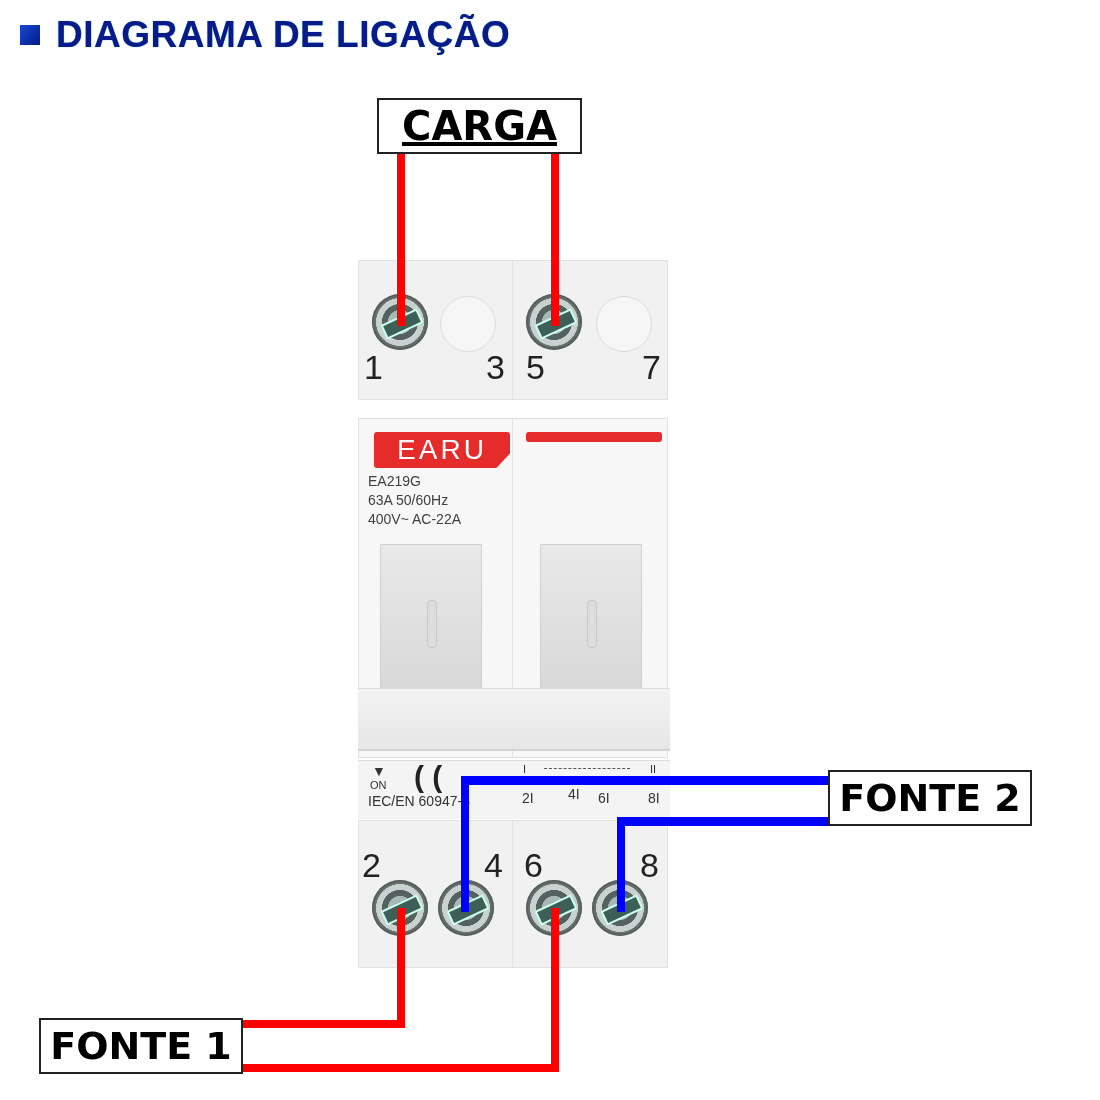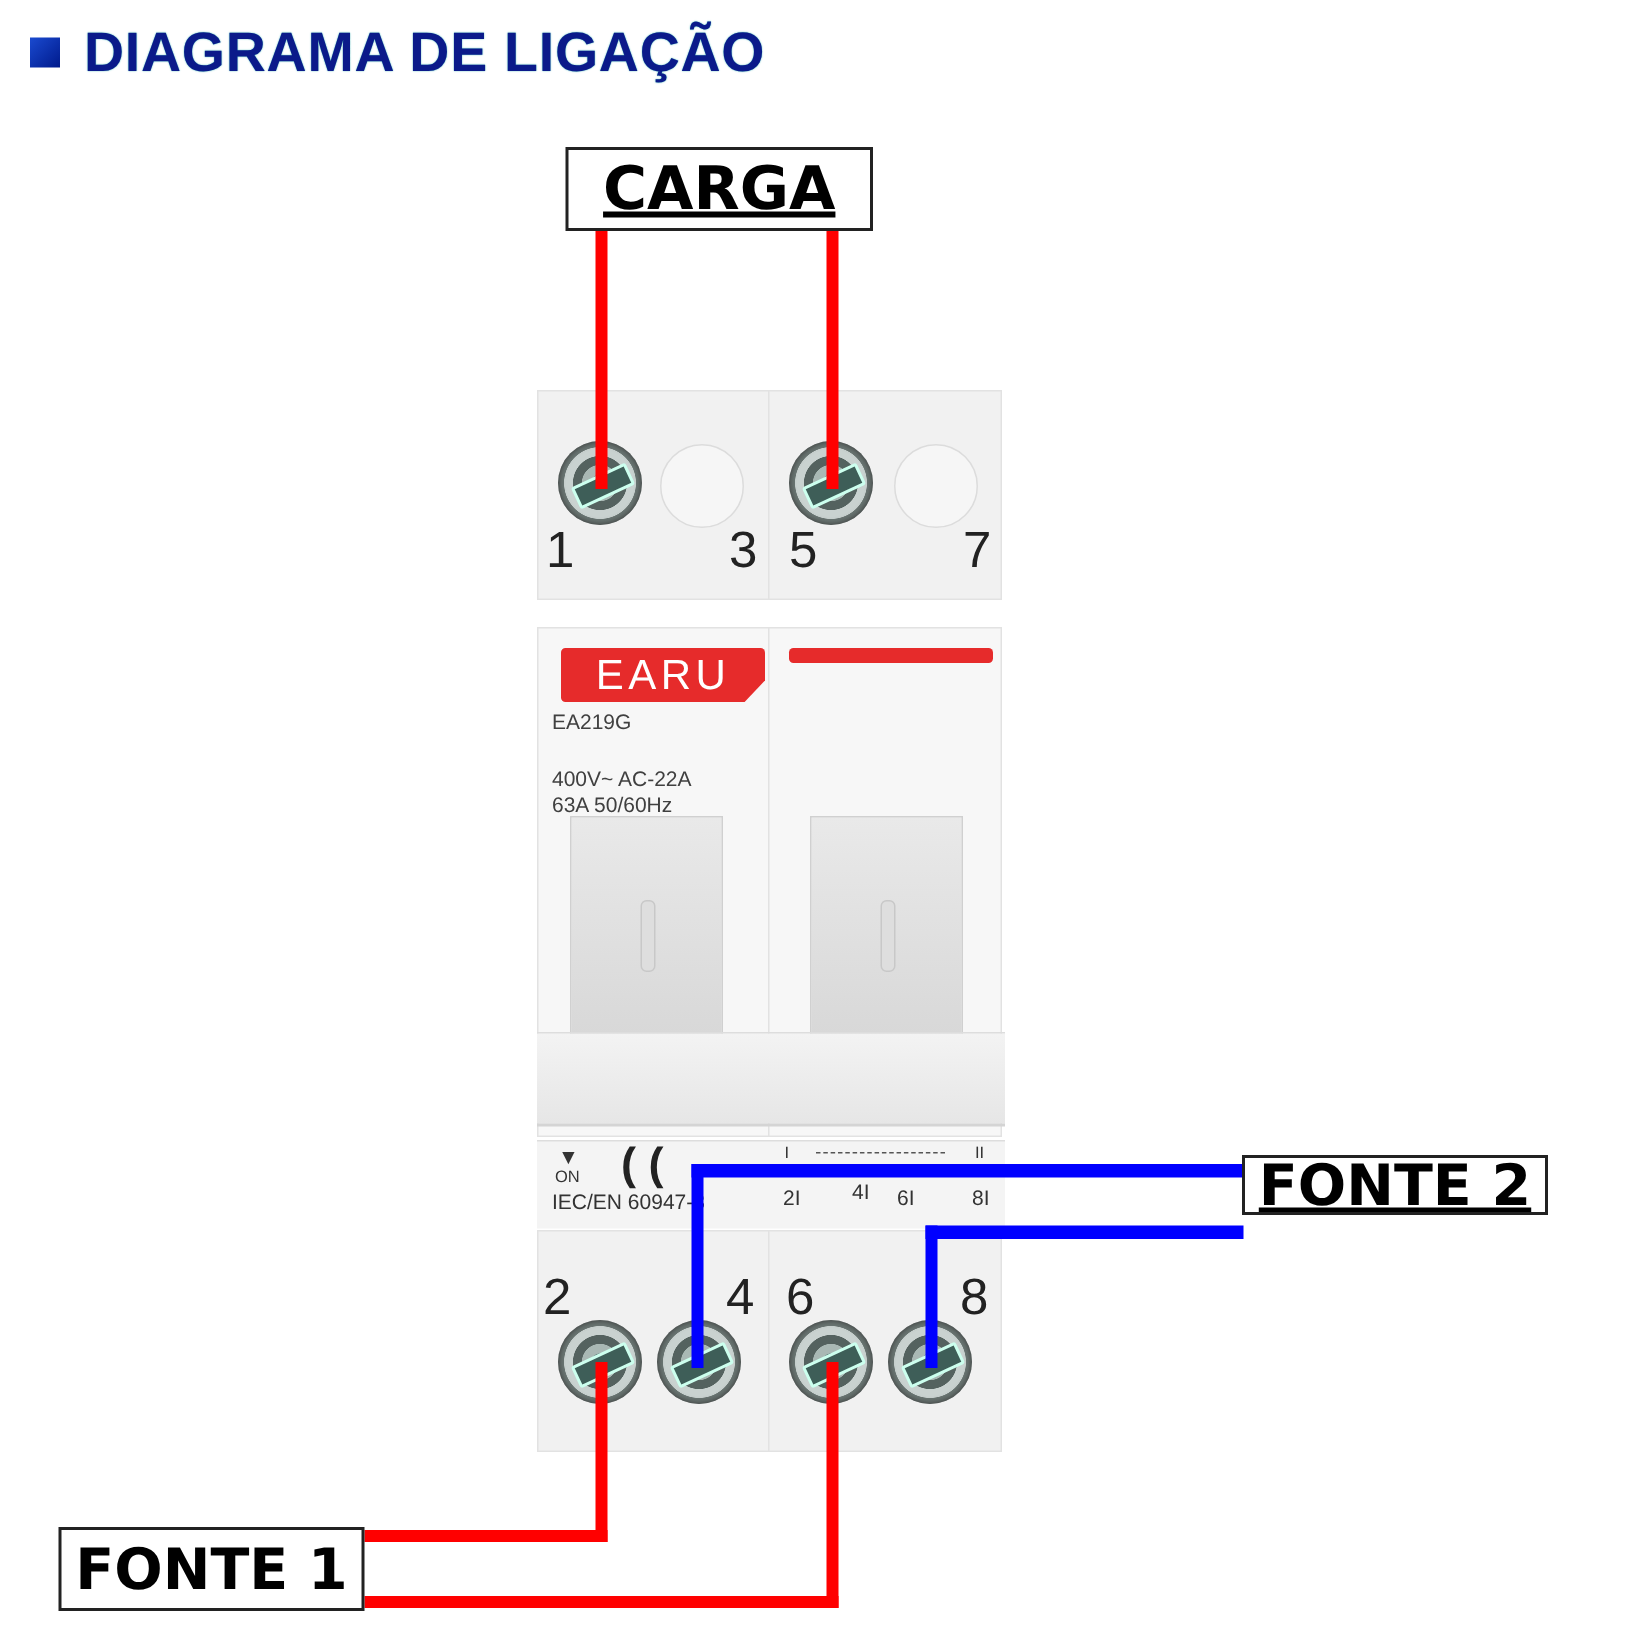--- a/index.html
+++ b/index.html
@@ -44,21 +44,21 @@
   <div class="num" style="left:6px;top:88px;">1</div>
   <div class="num" style="left:128px;top:88px;">3</div>
   <div class="num" style="left:168px;top:88px;">5</div>
   <div class="num" style="left:284px;top:88px;">7</div>
 
   <div class="module" style="left:0;top:158px;width:156px;height:340px;background:#f7f7f7;"></div>
   <div class="module" style="left:154px;top:158px;width:156px;height:340px;background:#f7f7f7;"></div>
   <div class="brand" style="left:16px;top:172px;width:136px;height:36px;">EARU</div>
   <div class="abs" style="left:168px;top:172px;width:136px;height:10px;background:#e62b2b;border-radius:3px;"></div>
   <div class="spec" style="left:10px;top:212px;">EA219G</div>
-  <div class="spec" style="left:10px;top:231px;margin-top:36px;">63A 50/60Hz</div>
+  <div class="spec" style="left:10px;top:231px;">63A 50/60Hz</div>
   <div class="spec" style="left:10px;top:250px;">400V~  AC-22A</div>
 
   <div class="handle-recess" style="left:22px;top:284px;width:102px;height:146px;"></div>
   <div class="handle-slot" style="left:69px;top:340px;"></div>
   <div class="handle-recess" style="left:182px;top:284px;width:102px;height:146px;"></div>
   <div class="handle-slot" style="left:229px;top:340px;"></div>
   <div class="abs" style="left:0;top:428px;width:312px;height:60px;background:linear-gradient(#f3f3f3,#e6e6e6);border-top:1px solid #ddd;border-bottom:2px solid #d4d4d4;"></div>
 
   <div class="abs" style="left:0;top:500px;width:312px;height:58px;background:#f4f4f4;border-top:1px solid #ddd;"></div>
   <div class="small" style="left:14px;top:503px;font-size:14px;">▼</div>
@@ -92,14 +92,14 @@
 <div class="wire blue" style="left:461px;top:776px;width:8px;height:136px;"></div>
 <div class="wire blue" style="left:617px;top:817px;width:212px;height:9px;"></div>
 <div class="wire blue" style="left:617px;top:817px;width:8px;height:95px;"></div>
 
 <div class="wire red" style="left:397px;top:908px;width:8px;height:120px;"></div>
 <div class="wire red" style="left:240px;top:1020px;width:165px;height:8px;"></div>
 <div class="wire red" style="left:551px;top:908px;width:8px;height:164px;"></div>
 <div class="wire red" style="left:240px;top:1064px;width:319px;height:8px;"></div>
 
 <div class="abs label-box" style="left:377px;top:98px;width:205px;height:56px;font-size:40px;text-decoration:underline;">CARGA</div>
-<div class="abs label-box" style="left:828px;top:770px;width:204px;height:40px;font-size:38px;text-decoration:underline;">FONTE 2</div>
+<div class="abs label-box" style="left:828px;top:770px;width:204px;height:56px;font-size:38px;">FONTE 2</div>
 <div class="abs label-box" style="left:39px;top:1018px;width:204px;height:56px;font-size:38px;">FONTE 1</div>
 
 </body></html>

